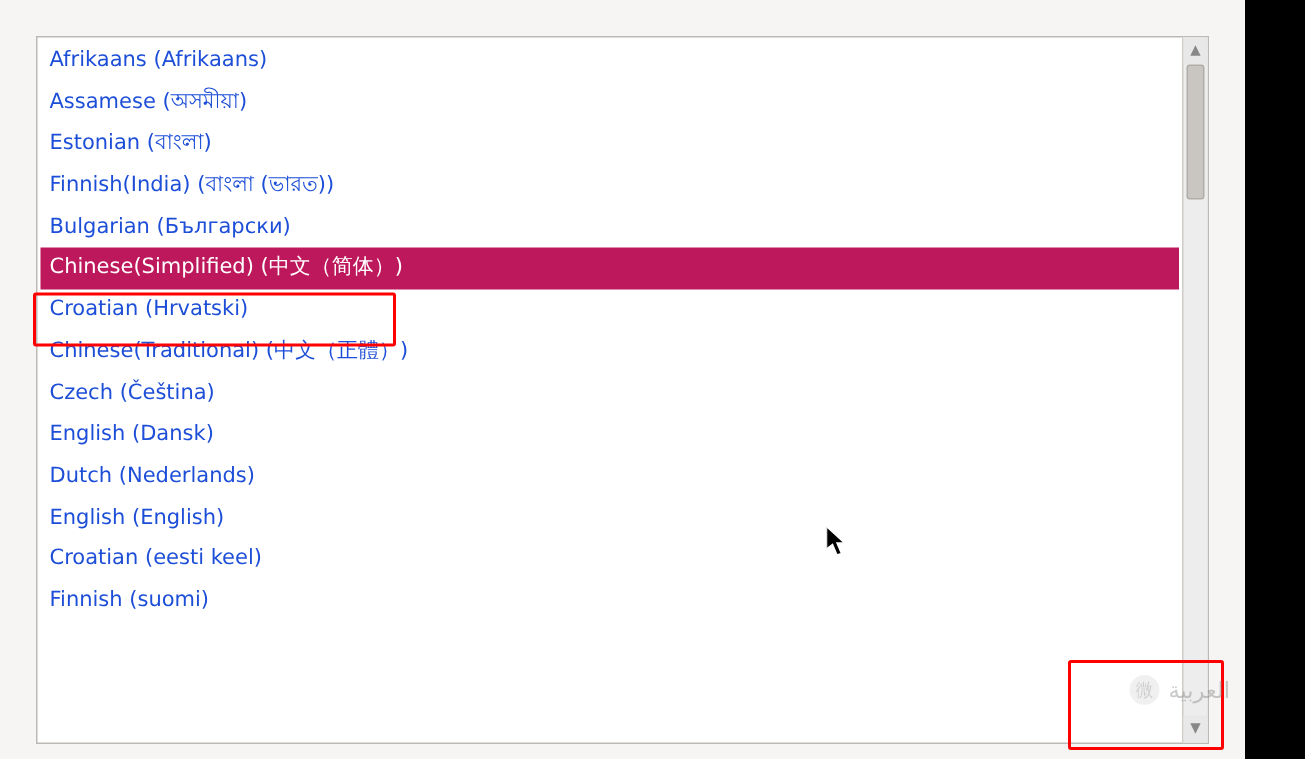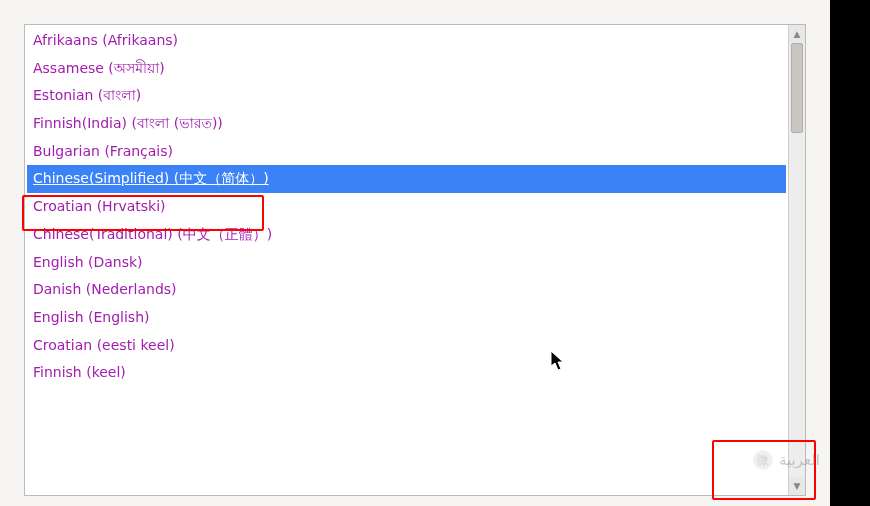--- a/index.html
+++ b/index.html
@@ -41,28 +41,27 @@
       position: relative;
     }
     .list {
       list-style: none;
       padding: 2px;
     }
     .list li {
       padding: 3px 6px;
       font-size: 14px;
       line-height: 1.55;
-      color: #a21caf;
+      color: #1d4ed8;
       cursor: pointer;
       white-space: nowrap;
     }
     .list li.selected {
-      background: #3b82f6;
+      background: #be185d;
       color: #fff;
-      text-decoration: underline;
     }
     .highlight-box {
       position: absolute;
       border: 2px solid #ff0000;
       pointer-events: none;
       border-radius: 2px;
     }
     .hl-list {
       left: 22px;
       top: 195px;
@@ -145,29 +144,30 @@
 
 <div class="window">
   <div class="content-area">
     <div class="list-container">
       <div class="list-wrap">
         <ul class="list" id="lang-list">
             <li><span>Afrikaans (Afrikaans)</span></li>
             <li><span>Assamese (অসমীয়া)</span></li>
             <li><span>Estonian (বাংলা)</span></li>
             <li><span>Finnish(India) (বাংলা (ভারত))</span></li>
-            <li><span>Bulgarian (Français)</span></li>
+            <li><span>Bulgarian (Български)</span></li>
             <li class="selected"><span>Chinese(Simplified) (中文（简体）)</span></li>
             <li><span>Croatian (Hrvatski)</span></li>
             <li><span>Chinese(Traditional) (中文（正體）)</span></li>
+            <li><span>Czech (Čeština)</span></li>
             <li><span>English (Dansk)</span></li>
-            <li><span>Danish (Nederlands)</span></li>
+            <li><span>Dutch (Nederlands)</span></li>
             <li><span>English (English)</span></li>
             <li><span>Croatian (eesti keel)</span></li>
-            <li><span>Finnish (keel)</span></li>
+            <li><span>Finnish (suomi)</span></li>
           </ul>
       </div>
       <div class="scrollbar">
         <div class="sb-arrow-up">▲</div>
         <div class="sb-thumb"></div>
         <div class="sb-arrow-down">▼</div>
       </div>
     </div>
   </div>
 

